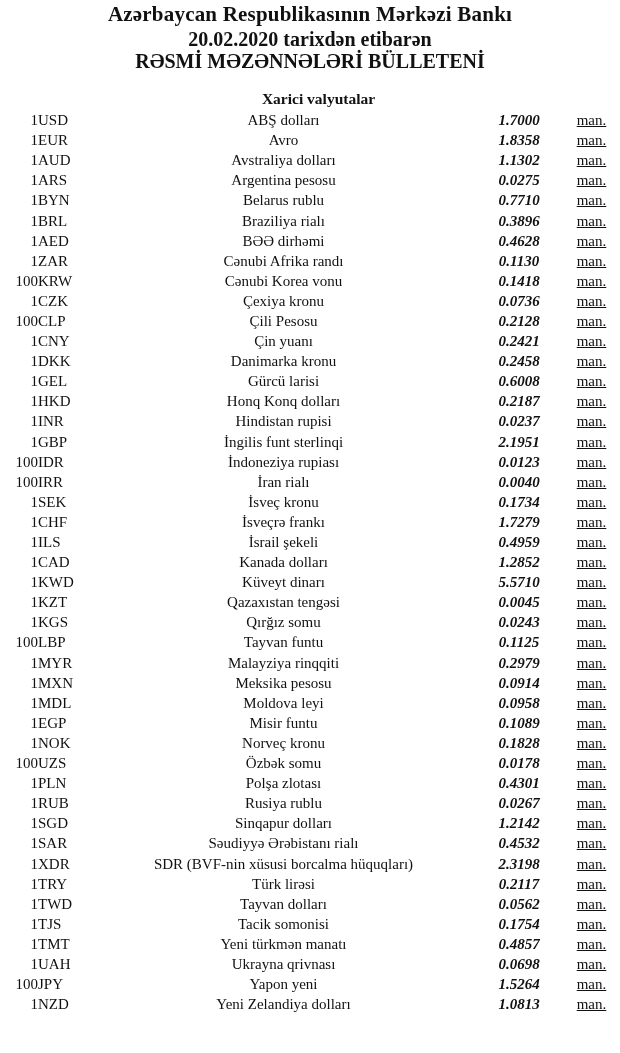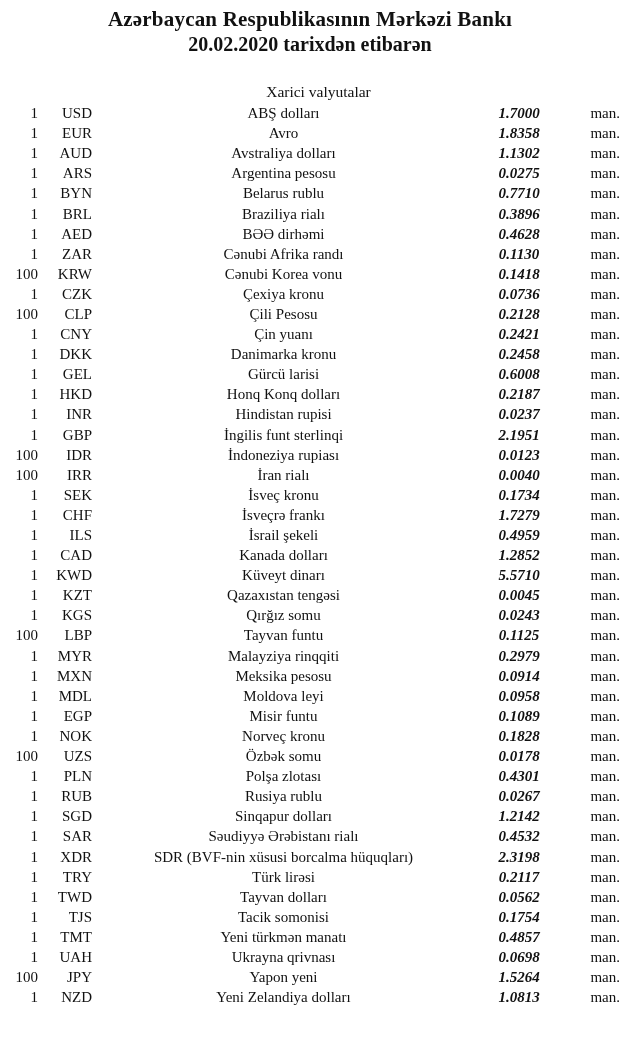--- a/index.html
+++ b/index.html
@@ -10,74 +10,74 @@
   .page {
     position: relative;
     width: 620px;
     height: 1053px;
     background: #ffffff;
     color: #111111;
     font-family: "Liberation Serif", "DejaVu Serif", serif;
     overflow: hidden;
   }
   .hdr {
-    padding-top: 5px;
     text-align: center;
     font-weight: bold;
   }
   .title {
     font-size: 21px;
     line-height: 28px;
     letter-spacing: 0.2px;
   }
   .hline {
     font-size: 20px;
     line-height: 22px;
   }
   .section-title {
-    margin-top: 26px;
+    margin-top: 16px;
     text-align: center;
-    font-weight: normal;
+    font-weight: bold;
     font-size: 15.5px;
     line-height: 21px;
     padding-left: 17px;
   }
   table.rates {
     width: 100%;
     border-collapse: collapse;
     table-layout: fixed;
     margin-top: 1px;
   }
   table.rates td {
     padding: 0;
     height: 20.1px;
     line-height: 20px;
     font-size: 15px;
     white-space: nowrap;
     overflow: hidden;
     vertical-align: middle;
   }
   td.qty   { text-align: right; }
-  td.code  { text-align: right; }
+  td.code  { text-align: left; }
   td.name  { text-align: center; padding-left: 6px; }
   td.rate  { text-align: center; font-weight: bold; font-style: italic; font-size: 14.5px; }
-  td.unit  { text-align: right; padding-left: 8px; }
+  td.unit  { text-align: center; padding-left: 8px; text-decoration: underline; }
   col.c-qty  { width: 38px; }
   col.c-code { width: 54px; }
   col.c-name { width: 383px; }
   col.c-rate { width: 88px; }
   col.c-unit { width: 57px; }
 </style>
 </head>
 <body>
 
 <div class="page">
   <div class="hdr">
     <div class="title">Azərbaycan Respublikasının Mərkəzi Bankı</div>
     <div class="hline">20.02.2020 tarixdən etibarən</div>
+    <div class="hline">RƏSMİ MƏZƏNNƏLƏRİ BÜLLETENİ</div>
   </div>
 
   <div class="section-title">Xarici valyutalar</div>
 
   <table class="rates">
     <colgroup>
       <col class="c-qty">
         <col class="c-code">
         <col class="c-name">
         <col class="c-rate">

